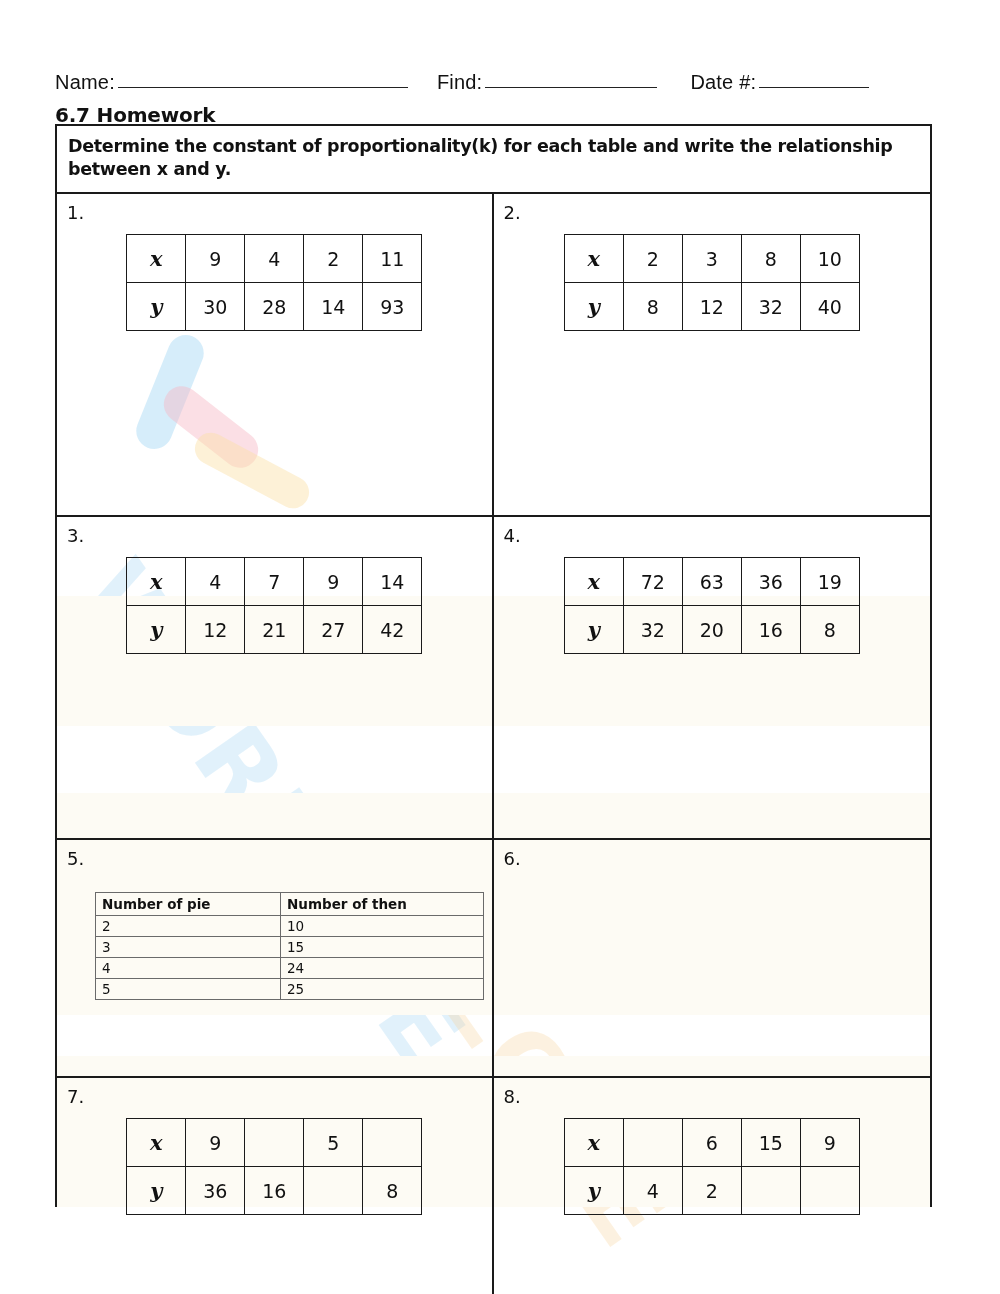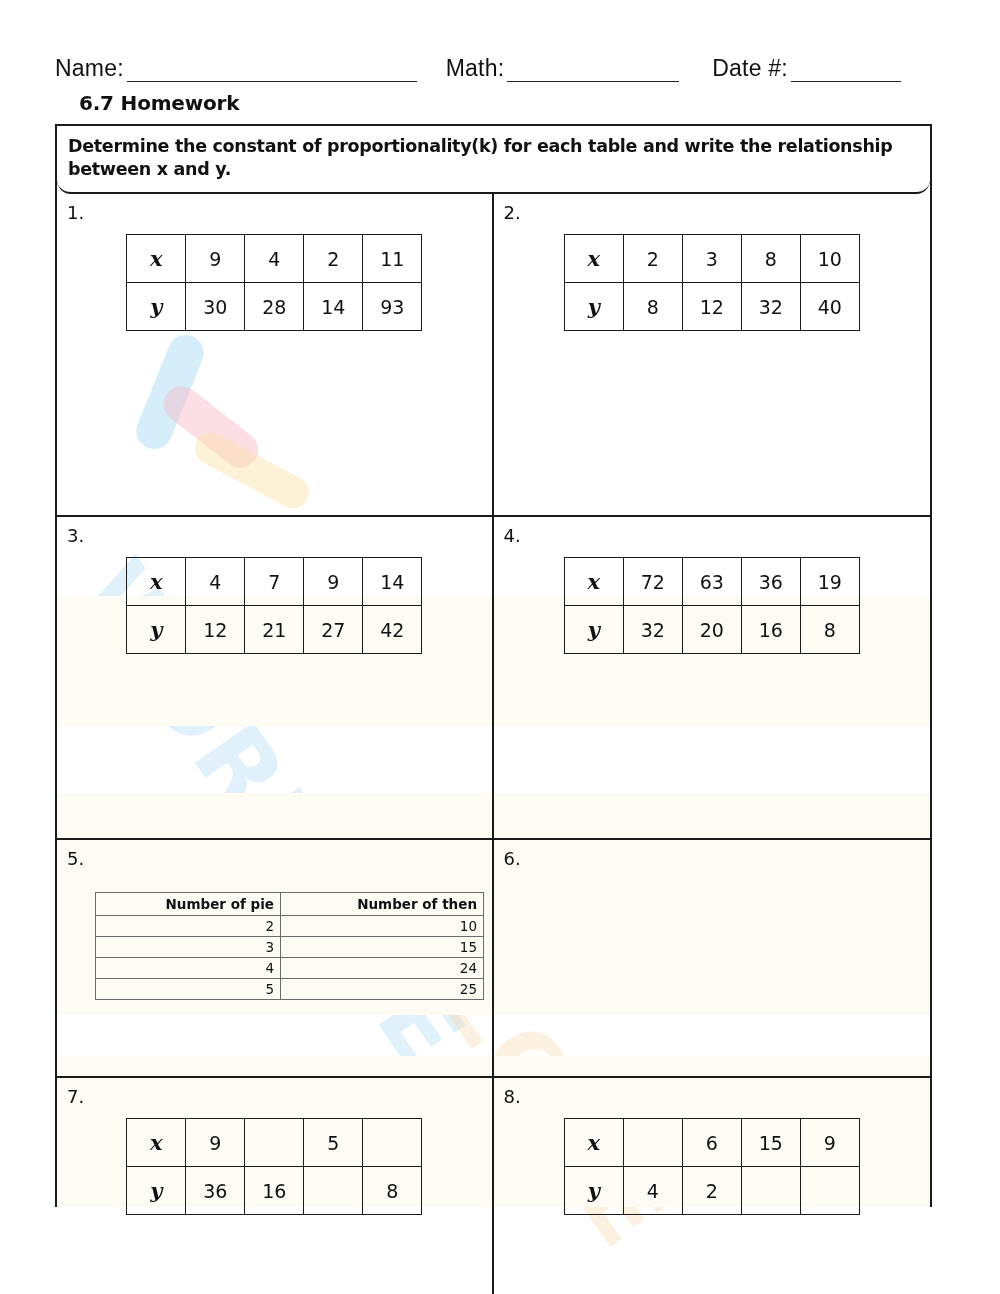--- a/index.html
+++ b/index.html
@@ -67,43 +67,43 @@
   
   #header {
     position: absolute;
     left: 55px;
     top: 55px;
     width: 880px;
     z-index: 10;
   }
   .hdr-row {
     display: flex;
-    align-items: flex-end;
-    font-size: 23px;
+    align-items: flex-start;
+    font-size: 20px;
     letter-spacing: 0.2px;
+    margin-top: 16px;
   }
   .hdr-label { white-space: nowrap; }
   .hdr-line {
     border-bottom: 1.6px solid #222;
     height: 16px;
     margin-left: 3px;
   }
   .line-name  { width: 290px; }
   .line-date  { width: 172px; }
   .line-math  { width: 110px; }
   .hdr-gap-a  { width: 29px; }
   .hdr-gap-b  { width: 33px; }
 
   #worksheet-title {
     margin-top: 9px;
     font-family: "DejaVu Sans", sans-serif;
     font-weight: 700;
     font-size: 20px;
     letter-spacing: -0.2px;
-    margin-left: 24px;
   }
 
   
   #frame {
     position: absolute;
     left: 55px;
     top: 124px;
     width: 877px;
     height: 1083px;
     border: 2.2px solid #1a1a1a;
@@ -125,21 +125,20 @@
   .banner {
     position: relative;
     z-index: 3;
     border-bottom: 2.2px solid #1a1a1a;
     padding: 9px 11px 11px 11px;
     font-family: "DejaVu Sans", sans-serif;
     font-weight: 700;
     font-size: 17.5px;
     line-height: 1.32;
     letter-spacing: -0.3px;
-    border-radius: 14px;
   }
 
   .row {
     position: relative;
     z-index: 3;
     display: flex;
     border-bottom: 2.2px solid #1a1a1a;
     box-sizing: border-box;
   }
   .row-last { border-bottom: none; }
@@ -193,21 +192,21 @@
     padding-bottom: 14px;
   }
   .wt-wrap.right { padding-left: 46px; }
   .word-table {
     border-collapse: collapse;
     table-layout: fixed;
     border: 1.3px solid #2b2b2b;
   }
   .word-table th, .word-table td {
     border: 1px solid #6a6a6a;
-    text-align: right;
+    text-align: left;
     font-family: "DejaVu Sans", sans-serif;
     background: transparent;
   }
   .word-table th {
     font-size: 13.5px;
     font-weight: 700;
     padding: 3px 6px;
   }
   .word-table td {
     font-size: 13.5px;
@@ -230,21 +229,21 @@
   <div class="wm-logo wm-bar-yellow"></div>
   <div class="wm-text wm-blue">WORKSHE</div>
   <div class="wm-text wm-orange" style="left:405px; top:795px;">ET ZONE</div>
 </div>
 
 <div id="header">
   <div class="hdr-row">
     <span class="hdr-label">Name:</span>
     <span class="hdr-line line-name"></span>
     <span class="hdr-gap-a"></span>
-    <span class="hdr-label">Math:</span>
+    <span class="hdr-label">Find:</span>
     <span class="hdr-line line-date"></span>
     <span class="hdr-gap-b"></span>
     <span class="hdr-label">Date #:</span>
     <span class="hdr-line line-math"></span>
   </div>
   <div id="worksheet-title">6.7 Homework</div>
 </div>
 
 <div id="frame">
 

